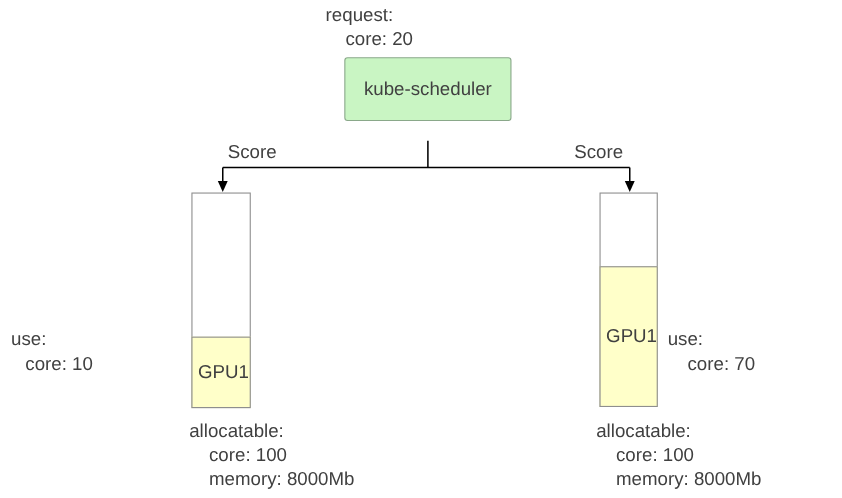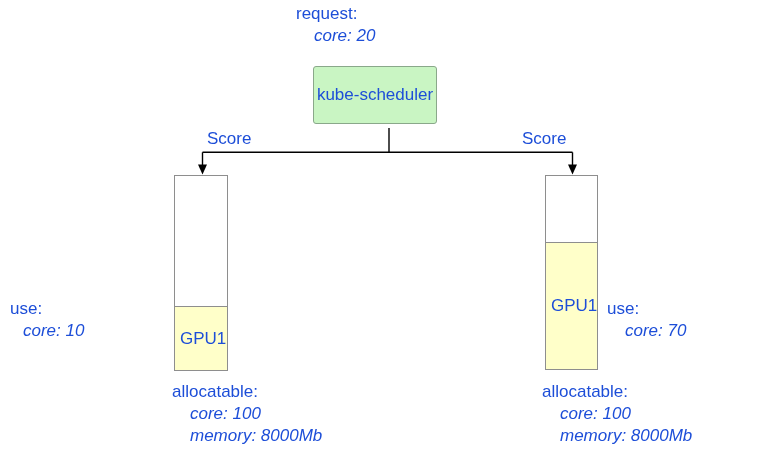--- a/index.html
+++ b/index.html
@@ -7,21 +7,21 @@
     padding: 0;
     background: #ffffff;
   }
   .stage {
     position: relative;
     width: 765px;
     height: 453px;
     background: #ffffff;
     font-family: "Liberation Sans", "DejaVu Sans", sans-serif;
     font-size: 17px;
-    color: #1d4ed8;
+    color: #404040;
     overflow: hidden;
   }
   .connectors {
     position: absolute;
     left: 0; top: 0;
     width: 765px; height: 453px;
     pointer-events: none;
   }
   .connectors path {
     stroke: var(--connector, #000);
@@ -30,31 +30,31 @@
   }
   .connectors polygon {
     fill: var(--connector, #000);
     stroke: none;
   }
   .tb {
     position: absolute;
     line-height: 22px;
     white-space: nowrap;
   }
-  .tb .t-line { padding-left: 18px; font-style: italic; }
+  .tb .t-line { padding-left: 18px; }
   .use-left  { left: 10px;  top: 298px; }
   .use-left .t-line { padding-left: 13px; }
   .use-right { left: 607px; top: 298px; }
   .alloc-left  { left: 172px; top: 381px; }
   .alloc-right { left: 542px; top: 381px; }
   .request-block { left: 296px; top: 3px; }
   .scheduler-box {
     position: absolute;
-    left: 313px; top: 66px;
-    width: 124px; height: 58px;
+    left: 313px; top: 52px;
+    width: 152px; height: 58px;
     box-sizing: border-box;
     background: var(--scheduler-fill, #c9f5c3);
     border: 1px solid var(--scheduler-border, #8aa88a);
     border-radius: 3px;
     display: flex;
     align-items: center;
     justify-content: center;
   }
   .score-label {
     position: absolute;

